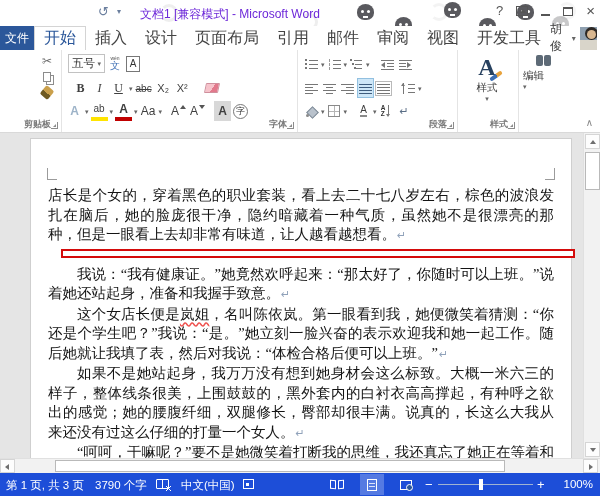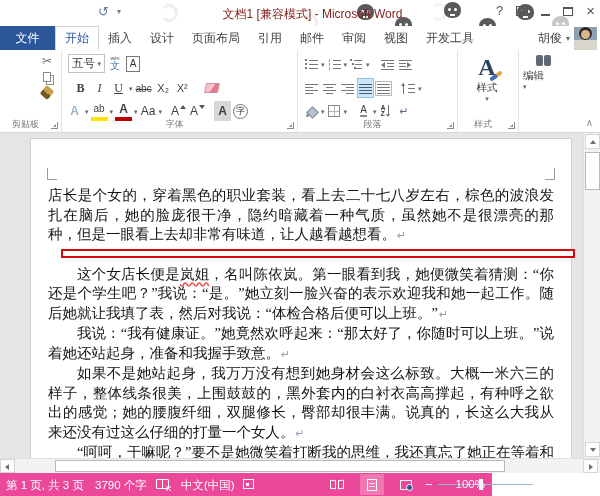--- a/index.html
+++ b/index.html
@@ -2,22 +2,22 @@
 <html><head>
 <meta charset="utf-8">
 <style>
   html,body{margin:0;padding:0;background:#fff;}
   *{box-sizing:border-box;}
   .window{position:relative;width:600px;height:496px;background:#fff;overflow:hidden;
           font-family:"Liberation Sans","DejaVu Sans",sans-serif;color:#444;}
 
   
   .titlebar{position:absolute;left:0;top:0;width:600px;height:26px;background:#fff;}
-  .title-text{position:absolute;left:140px;right:115px;top:6px;text-align:center;
-              font-size:12px;color:#7f1d1d;white-space:nowrap;}
+  .title-text{position:absolute;left:140px;right:115px;top:6px;text-align:left;
+              font-size:12px;color:#6d28d9;white-space:nowrap;}
   .winctrl{position:absolute;right:5px;top:4px;display:flex;align-items:center;gap:13px;z-index:40;}
   .winctrl .wbtn{color:#555;font-size:13px;line-height:14px;cursor:default;}
   .ic-ribbonopts{width:12px;height:10px;border:1px solid #555;position:relative;}
   .ic-ribbonopts::after{content:"";position:absolute;left:3px;top:2px;width:0;height:0;
       border-left:3px solid transparent;border-right:3px solid transparent;border-bottom:4px solid #555;}
   .ic-min{width:9px;height:2px;background:#555;margin-top:8px;}
   .ic-restore{width:10px;height:9px;border:1px solid #555;border-top-width:2px;}
   .qat{position:absolute;left:98px;top:4px;display:flex;gap:8px;z-index:1;color:#6b7f9e;font-size:13px;}
 
   
@@ -27,39 +27,39 @@
   .skull::after{content:"";position:absolute;left:6px;bottom:2px;width:5px;height:2px;background:#fff;}
   .skull.faint{opacity:.28;}
   .swirl{position:absolute;width:18px;height:18px;border:3px solid #e3e3e3;border-left-color:transparent;
       border-radius:50%;opacity:.6;}
 
   
   .tabrow{position:absolute;left:0;top:26px;width:600px;height:24px;background:#fff;display:flex;
           align-items:stretch;z-index:2;}
   .tab-file{width:55px;background:#2b579a;color:#fff;font-size:12px;display:flex;align-items:center;
             justify-content:center;}
-  .tab{padding:0 9px;font-size:12px;color:#444;display:flex;align-items:center;white-space:nowrap;text-align:center;}
+  .tab{padding:0 9px;font-size:16px;color:#444;display:flex;align-items:center;white-space:nowrap;text-align:center;}
   .tab.active{color:#2b579a;background:#fff;border:1px solid #d4d4d4;border-bottom:none;}
   .userarea{margin-left:auto;display:flex;align-items:center;gap:4px;font-size:12px;color:#444;padding-right:3px;}
   .user-caret{font-size:8px;color:#666;}
   .avatar{width:23px;height:23px;background:linear-gradient(#8fa0b0 58%,#d9d5ca 58%);position:relative;overflow:hidden;}
   .avatar::before{content:"";position:absolute;left:5px;top:0;width:13px;height:13px;border-radius:50%;background:#2d2824;}
   .avatar::after{content:"";position:absolute;left:7px;top:3px;width:9px;height:9px;border-radius:50%;background:#d9b astonish;}
   .avatar i{position:absolute;left:7px;top:3px;width:9px;height:9px;border-radius:50%;background:#d8b790;}
 
   
   .ribbon{position:absolute;left:0;top:50px;width:600px;height:83px;background:#fff;
           border-bottom:1px solid #d9d9d9;z-index:1;}
   .rgroup{position:absolute;top:0;height:82px;border-right:1px solid #e4e4e4;}
   .g-clip{left:0;width:62px;}
   .g-font{left:62px;width:236px;}
   .g-para{left:298px;width:160px;}
   .g-styles{left:458px;width:61px;}
   .g-edit{left:519px;width:48px;border-right:none;}
-  .glabel{position:absolute;bottom:1px;left:0;right:10px;text-align:center;font-size:9px;color:#7a7a7a;}
+  .glabel{position:absolute;bottom:1px;left:0;right:10px;text-align:right;font-size:9px;color:#7a7a7a;font-weight:bold;}
   .launcher{position:absolute;right:3px;bottom:3px;width:7px;height:7px;
       border-right:1px solid #8c8c8c;border-bottom:1px solid #8c8c8c;}
   .launcher::after{content:"";position:absolute;right:1px;bottom:1px;width:3px;height:3px;
       background:#8c8c8c;clip-path:polygon(0 100%,100% 0,100% 100%);}
   .caret{font-size:7px;color:#666;line-height:1;}
   .rbtn{display:flex;align-items:center;justify-content:center;height:20px;min-width:17px;padding:0 1px;
         font-size:12px;color:#3f3f3f;}
   .rbtn.sel{background:#cde6f7;border:1px solid #92c0e0;}
 
   
@@ -206,21 +206,21 @@
   .v-dn{bottom:1px;} .v-dn i{border-left:3.5px solid transparent;border-right:3.5px solid transparent;border-top:4px solid #6f6f6f;}
   .vthumb{position:absolute;left:1px;top:19px;width:15px;height:38px;background:#fff;border:1px solid #b9b9b9;}
   .hscrollbar{position:absolute;left:0;top:458px;width:600px;height:15px;background:#f2f2f2;border-top:1px solid #e0e0e0;}
   .hbtn{position:absolute;top:0px;width:15px;height:14px;background:#fdfdfd;border:1px solid #d5d5d5;}
   .hbtn i{position:absolute;top:4px;width:0;height:0;}
   .h-left{left:0;} .h-left i{left:4px;border-top:3.5px solid transparent;border-bottom:3.5px solid transparent;border-right:4px solid #6f6f6f;}
   .h-right{left:583px;} .h-right i{left:5px;border-top:3.5px solid transparent;border-bottom:3.5px solid transparent;border-left:4px solid #6f6f6f;}
   .hthumb{position:absolute;left:55px;top:1px;width:450px;height:12px;background:#fff;border:1px solid #b9b9b9;}
 
   
-  .statusbar{position:absolute;left:0;top:473px;width:492px;height:23px;background:#ec4899;color:#fff;
+  .statusbar{position:absolute;left:0;top:473px;width:600px;height:23px;background:#1d4ed8;color:#fff;
       font-size:11.5px;}
   .sb-item{position:absolute;top:4.5px;white-space:nowrap;}
   .ic-proof{position:absolute;top:6px;width:13px;height:10px;border:1px solid #fff;border-radius:1px;}
   .ic-proof::before{content:"";position:absolute;left:5px;top:0;width:1px;height:8px;background:#fff;}
   .ic-proof::after{content:"";position:absolute;right:-3px;bottom:-3px;width:5px;height:5px;
       background:linear-gradient(45deg,transparent 42%,#fff 42% 58%,transparent 58%),
                  linear-gradient(-45deg,transparent 42%,#fff 42% 58%,transparent 58%);}
   .ic-macro{position:absolute;top:6px;width:11px;height:10px;border:1px solid #fff;}
   .ic-macro::after{content:"";position:absolute;left:2px;bottom:2px;width:3px;height:3px;background:#fff;}
   .viewbtn{position:absolute;top:1px;width:24px;height:21px;display:flex;align-items:center;justify-content:center;}
@@ -455,22 +455,22 @@
   <div class="docarea">
     <div class="page"></div>
     <span class="cmark cmark-l"></span>
     <span class="cmark cmark-r"></span>
 
     <div class="doctext">
       <p><span>店长是个女的，穿着黑色的职业套装，看上去二十七八岁左右，棕色的波浪发扎在脑后，她的脸庞很干净，隐约暗藏着一种气质，虽然她不是很漂亮的那种，但是一眼看上去却非常有味道，让人越看越想看。</span><span class="pm">↵</span></p>
       <p class="p-empty">
         <span class="redbox"></span>
       </p>
+      <p class="ind"><span>我说：“我有健康证。”她竟然欢呼起来：“那太好了，你随时可以上班。”说着她还站起身，准备和我握手致意。</span><span class="pm">↵</span></p>
       <p class="ind"><span>这个女店长便是</span><span class="misspelled">岚姐</span><span>，名叫陈依岚。第一眼看到我，她便微笑着猜测：“你还是个学生吧？”我说：“是。”她立刻一脸兴奋的表示欢迎我和她一起工作。随后她就让我填了表，然后对我说：“体检合格后便可以上班。”</span><span class="pm">↵</span></p>
-      <p class="ind"><span>我说：“我有健康证。”她竟然欢呼起来：“那太好了，你随时可以上班。”说着她还站起身，准备和我握手致意。</span><span class="pm">↵</span></p>
       <p class="ind"><span>如果不是她站起身，我万万没有想到她身材会这么标致。大概一米六三的样子，整体线条很美，上围鼓鼓的，黑外套内的白衬衣高高撑起，有种呼之欲出的感觉；她的腰腹纤细，双腿修长，臀部却很丰满。说真的，长这么大我从来还没有过这么仔细的打量一个女人。</span><span class="pm">↵</span></p>
       <p class="ind"><span>“呵呵，干嘛呢？”要不是她微笑着打断我的思维，我还真忘了她正在等着和我握手。慌忙把手伸过去和她的手轻轻握在了一起，只感到她的手很柔软，也很温暖，刹那间有股温柔的感觉从手掌直逼心头。我的心就在那一刻莫名紧张起来。</span></p>
     </div>
 
     <div class="vscroll">
       <span class="sbtn v-up">
           <i></i>
         </span>
       <span class="vthumb"></span>
       <span class="sbtn v-dn">

